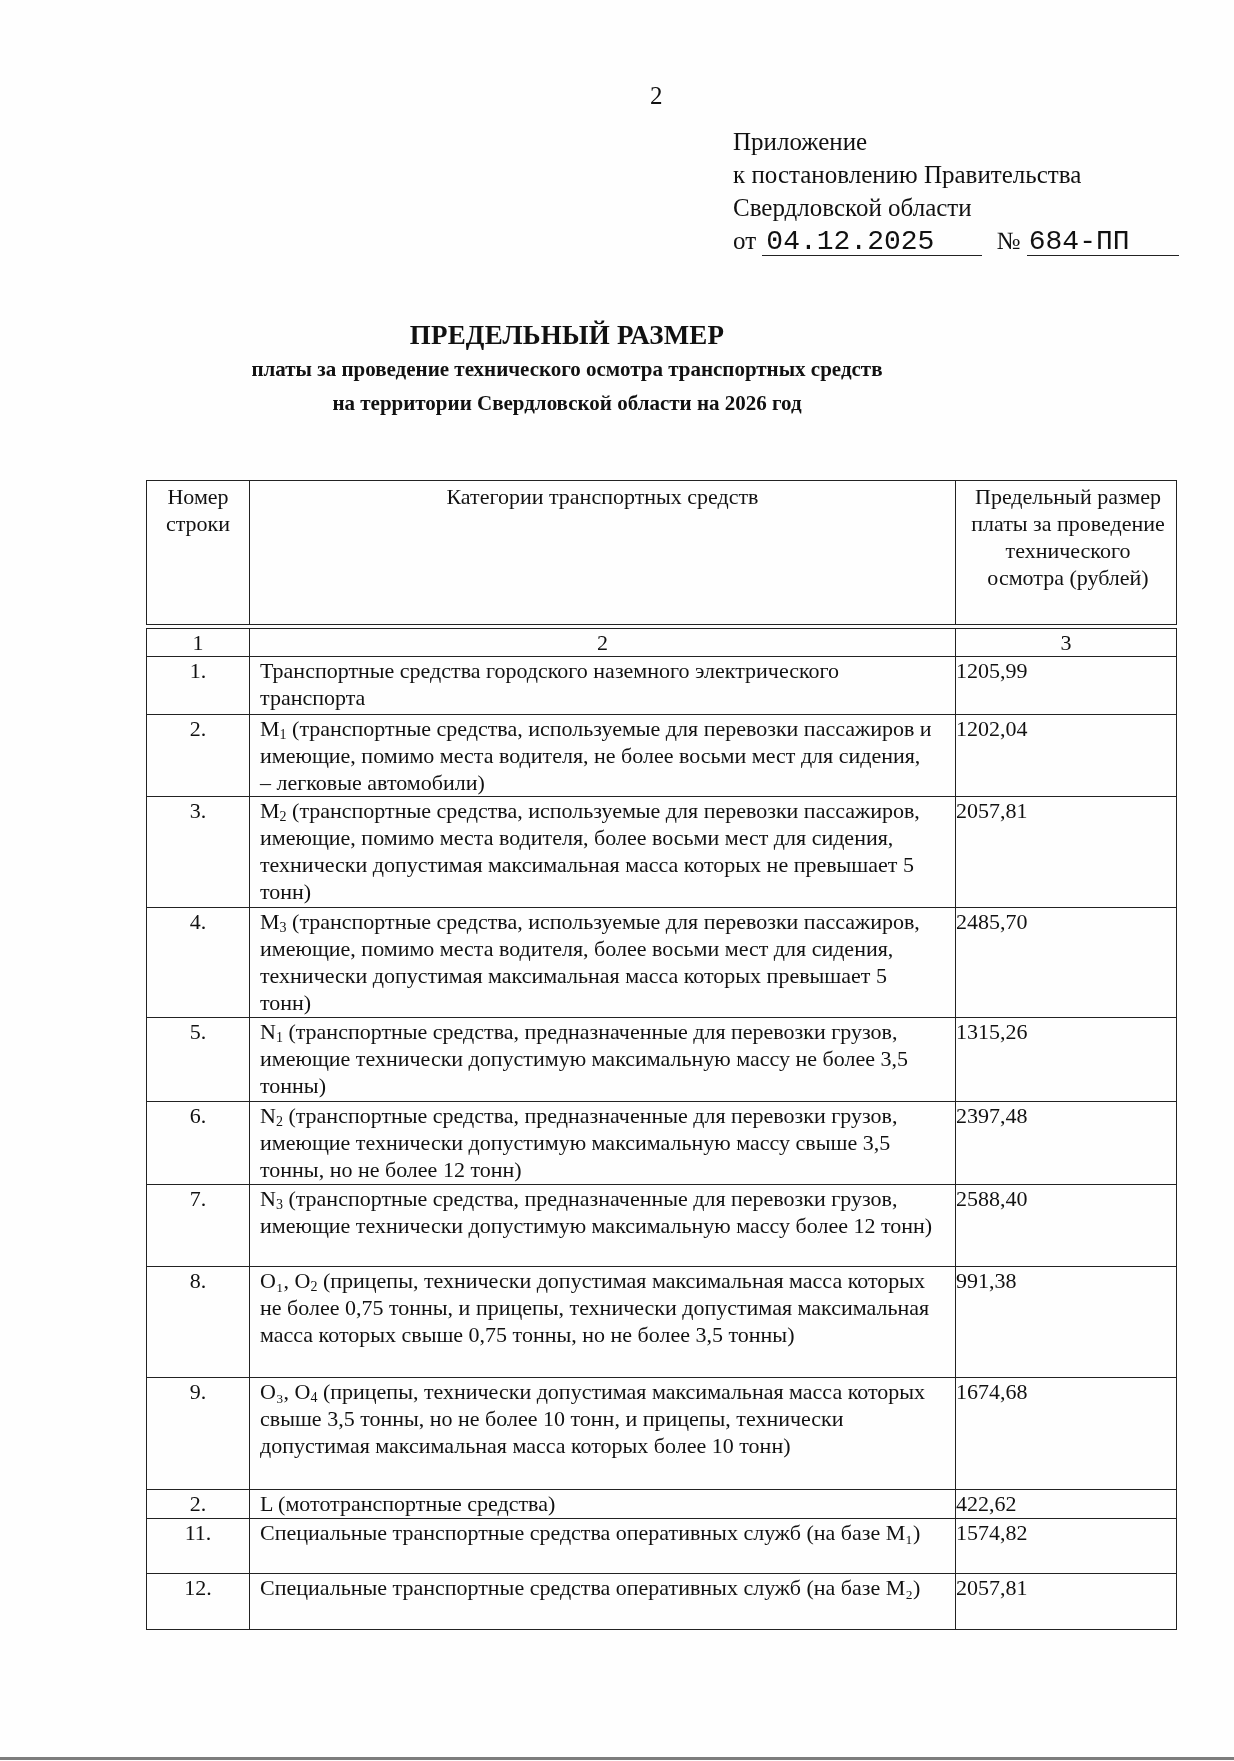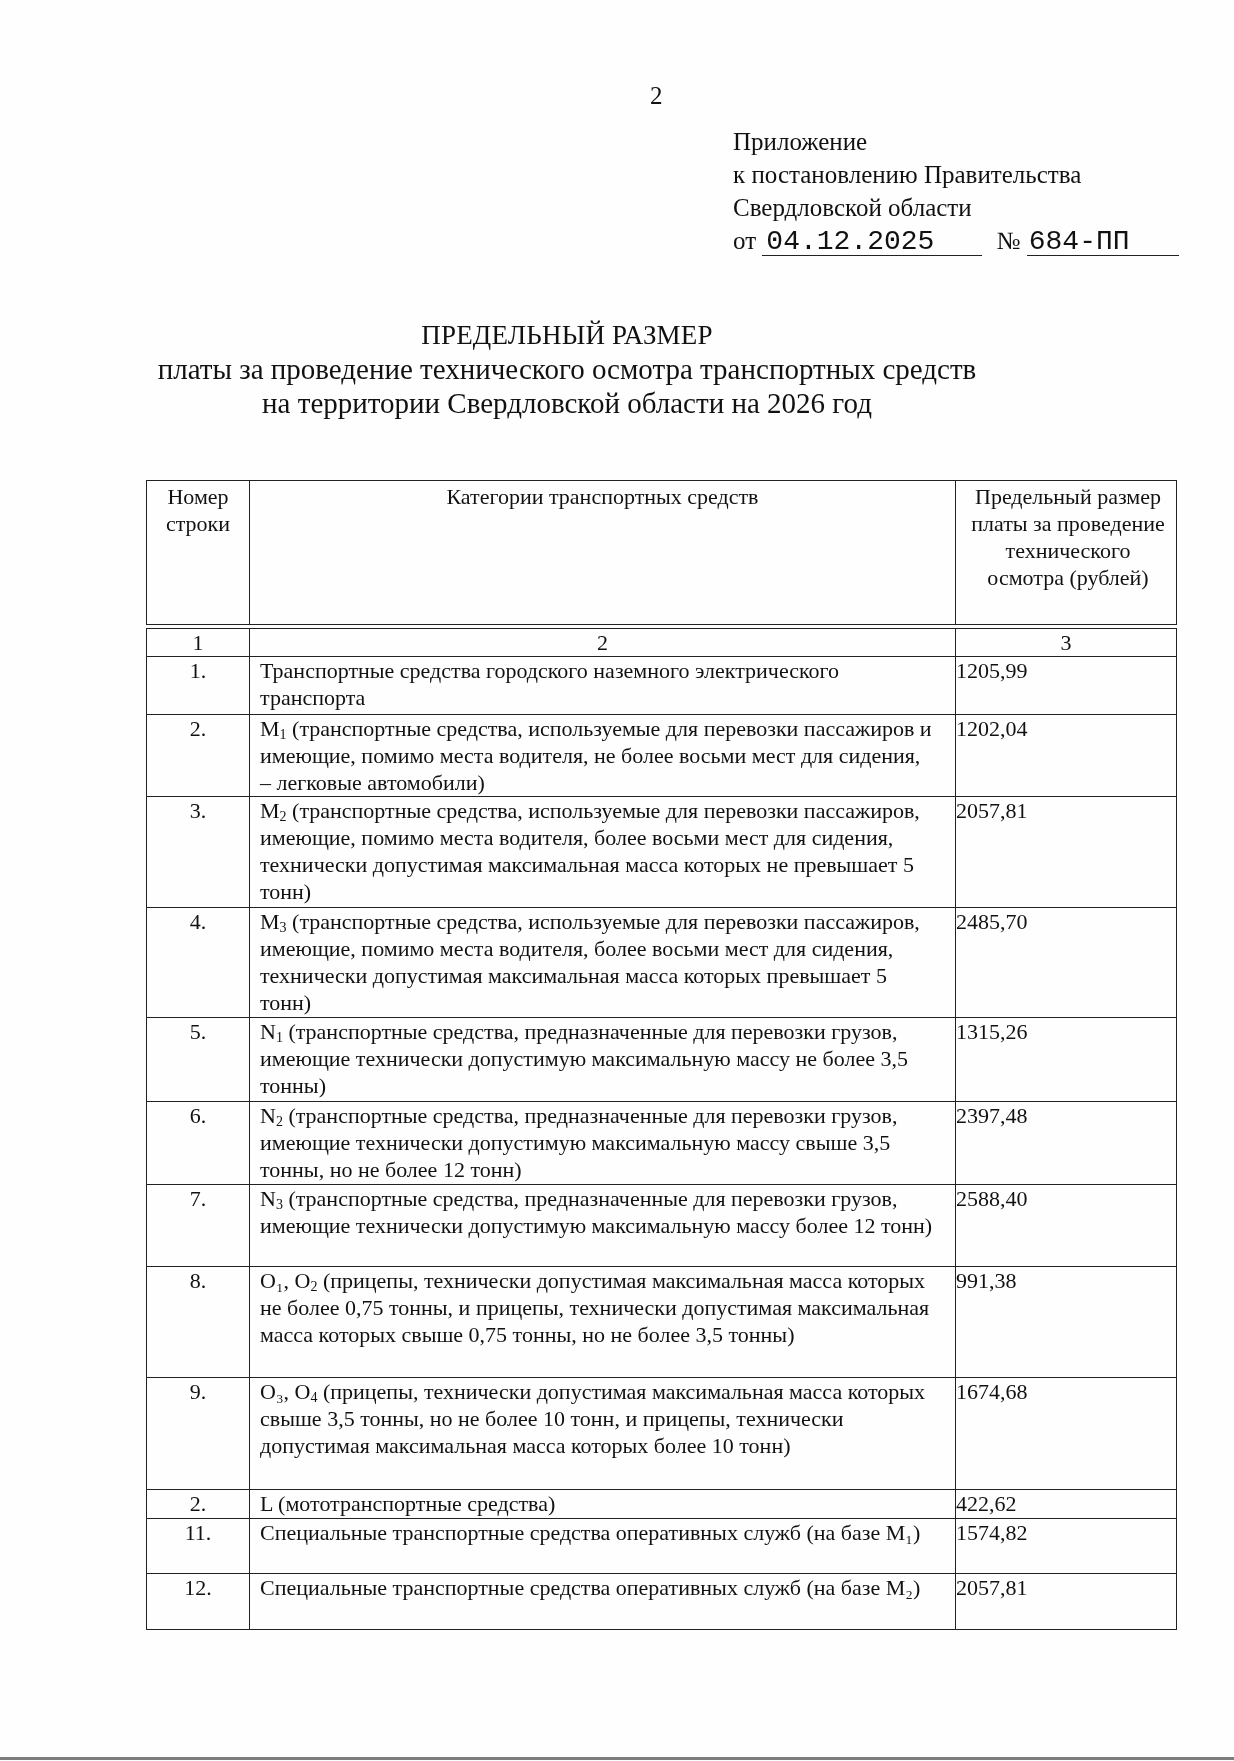--- a/index.html
+++ b/index.html
@@ -4,23 +4,23 @@
 <style>
   html, body { margin:0; padding:0; background:#fefefe; }
   body { width:1234px; height:1761px; position:relative; overflow:hidden;
          font-family:"Liberation Serif", "DejaVu Serif", serif; color:#111; }
   .abs { position:absolute; }
   #page-number { left:650px; top:82px; font-size:25px; }
   .appx { left:733px; font-size:25px; line-height:33px; white-space:nowrap; }
   #appx { top:125px; }
   .mono { font-family:"Liberation Mono", "DejaVu Sans Mono", monospace; font-size:28px; letter-spacing:0px; }
   .ul { display:inline-block; border-bottom:1.5px solid #222; line-height:26px; }
-  #title-block { left:0; width:1134px; top:318px; text-align:center; font-weight:normal; }
+  #title-block { left:0; width:1134px; top:318px; text-align:center; font-weight:bold; }
   #title-main { font-size:27px; line-height:34px; letter-spacing:0.2px; }
-  .title-sub { font-size:29px; line-height:34px; }
+  .title-sub { font-size:21px; line-height:34px; }
 
   #table-wrap { left:146px; top:480px; width:1030px; }
   table { border-collapse:collapse; width:1030px; table-layout:fixed; font-size:22px; line-height:27px; }
   col.c1 { width:103px; } col.c2 { width:706px; } col.c3 { width:221px; }
   td, th { border:1.5px solid #222; vertical-align:top; padding:0; font-weight:normal; }
   th { text-align:center; padding-top:2px; }
   td.num { text-align:center; }
   td.cat { padding-left:10px; padding-right:21px; text-align:left; }
   td.val { text-align:left; }
   tr.head th { height:141px;margin-left:44px; }

